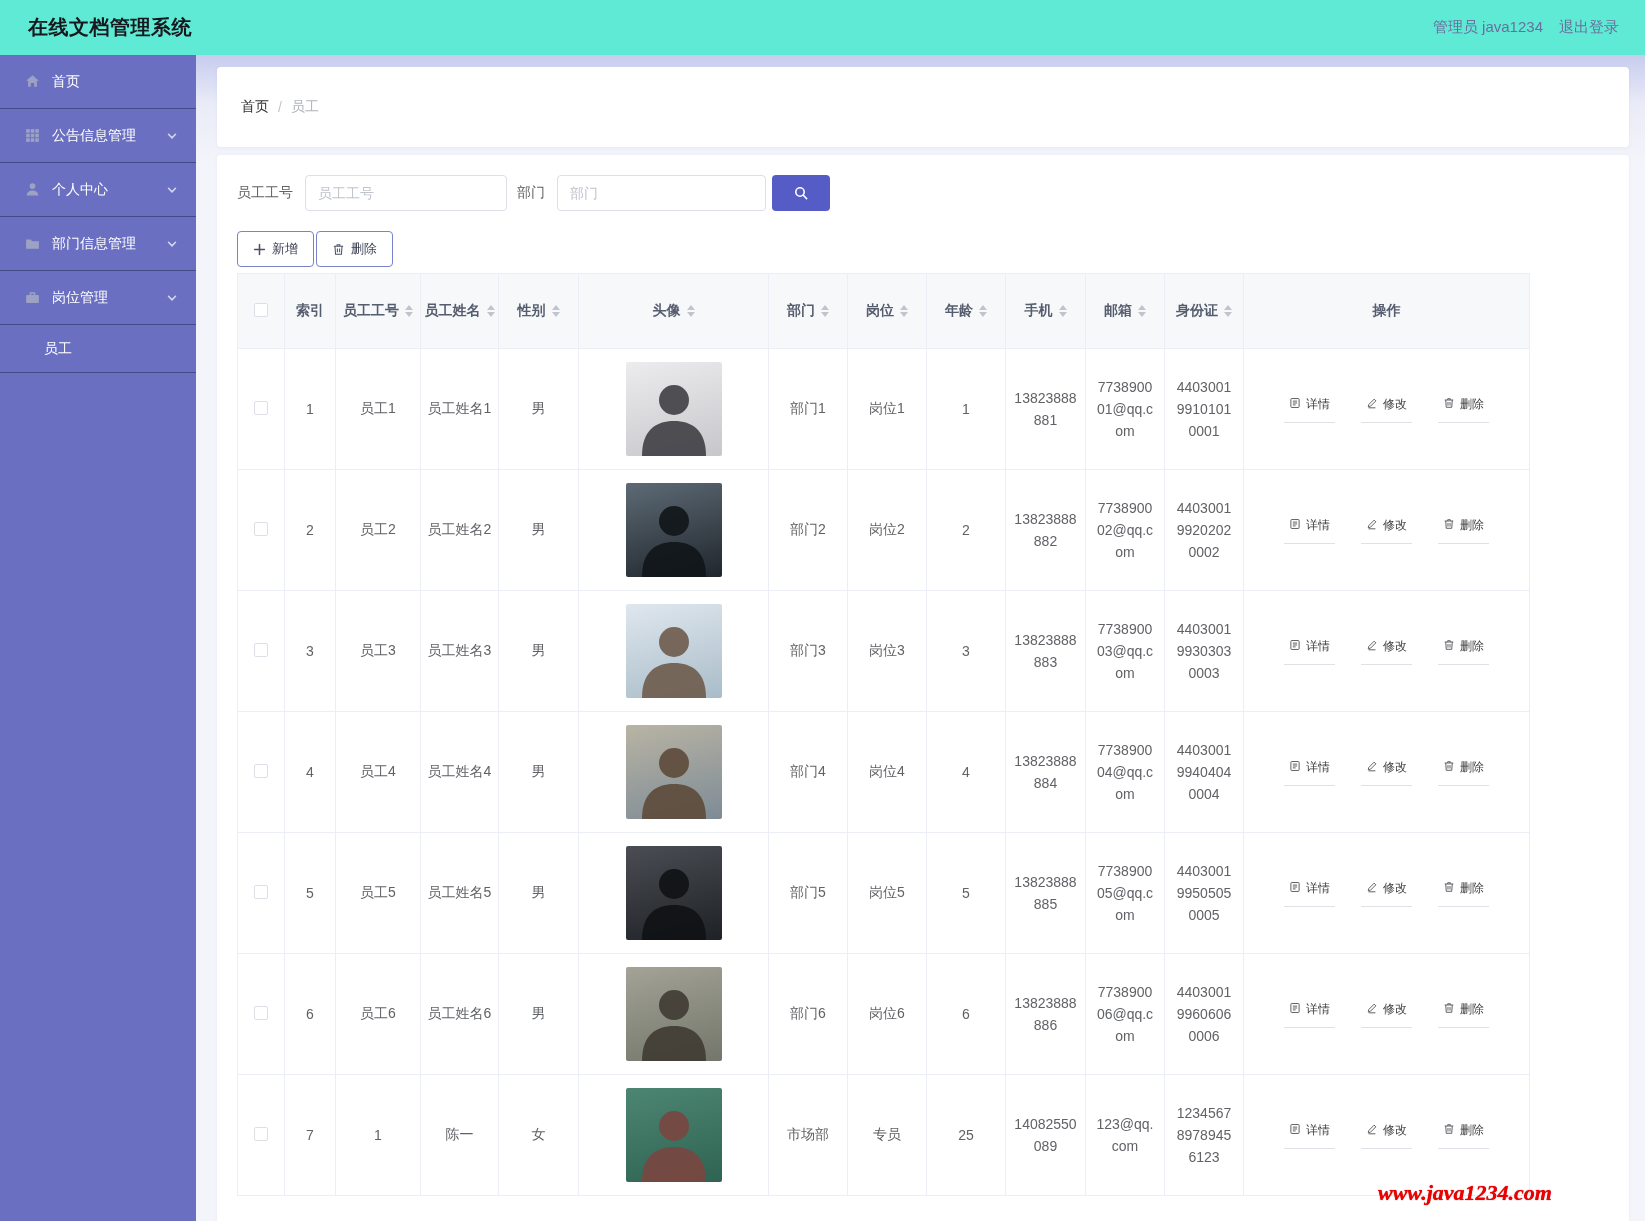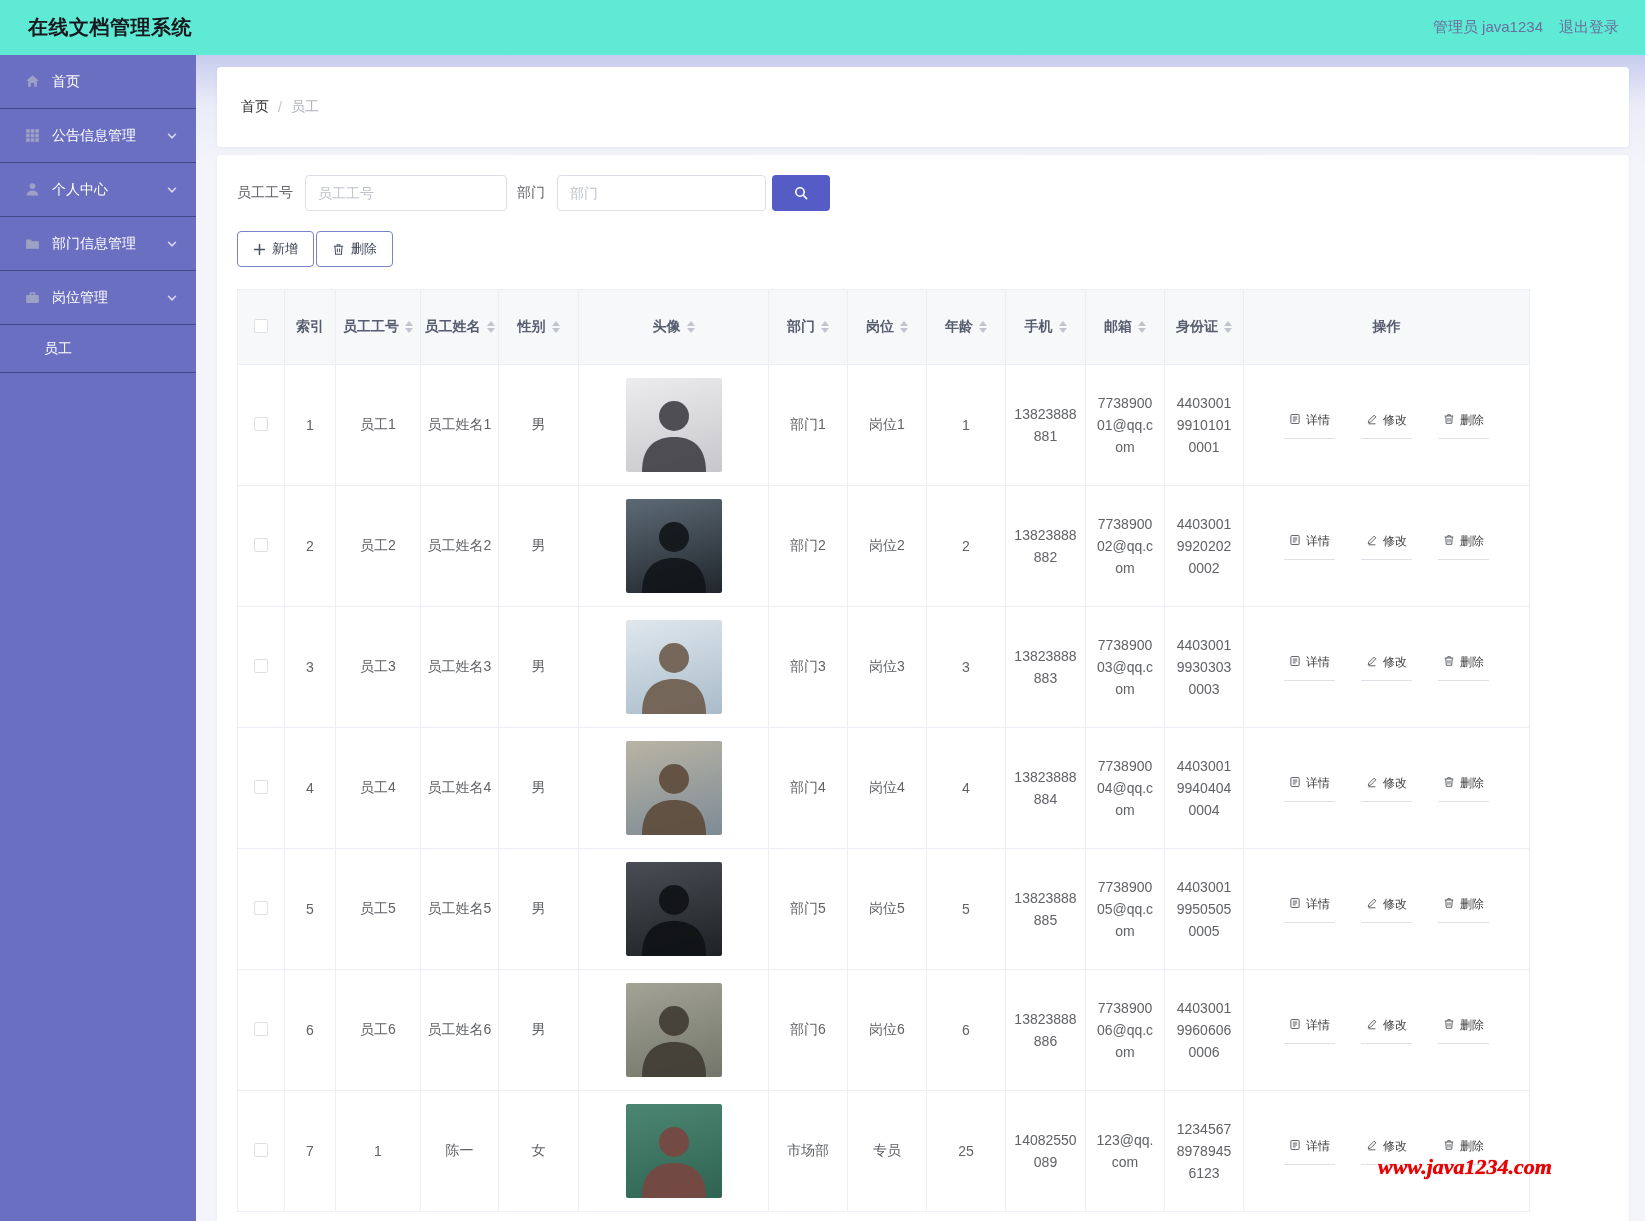--- a/index.html
+++ b/index.html
@@ -41,39 +41,39 @@
   .filters input.dept { width:209px; margin-right:6px; }
   .search-btn { width:58px; height:36px; background:#565cc5; border:none; border-radius:4px; cursor:pointer; display:inline-flex; align-items:center; justify-content:center; }
   .search-btn svg { width:16px; height:16px; }
 
   
   .tools { margin-top:20px; display:flex; }
   .tools button { height:36px; padding:0 15px; background:#fff; border:1px solid #7b82cc; border-radius:4px; font-size:13px; color:#3a3f52; cursor:pointer; display:inline-flex; align-items:center; margin-right:2px; font-family:inherit; }
   .tools button .bico { width:13px; height:13px; margin-right:6px; display:inline-flex; color:#4a4f66; }
 
   
-  table { margin-top:22px; border-collapse:collapse; table-layout:fixed; width:1292px; }
+  table { margin-top:6px; border-collapse:collapse; table-layout:fixed; width:1292px; }
   th, td { border:1px solid #ebeef5; text-align:center; vertical-align:middle; }
   thead th { height:75px; background:#f7f8fa; font-size:14px; font-weight:bold; color:#565d6e; padding:4px 2px; }
   tbody td { height:121px; font-size:14px; color:#606266; background:#fff; }
   td.wrap { word-break:break-all; padding:0 8px; line-height:22px; }
   .th-wrap { display:flex; flex-wrap:wrap; align-items:center; justify-content:center; gap:3px 6px; }
   .sorter { display:inline-flex; flex-direction:column; gap:2px; }
   .sorter i { display:block; width:0; height:0; border-left:4px solid transparent; border-right:4px solid transparent; }
   .sorter .up { border-bottom:5px solid #c0c4cc; }
   .sorter .dn { border-top:5px solid #c0c4cc; }
   .cbx { width:14px; height:14px; border:1px solid #dcdfe6; border-radius:2px; background:#fff; display:inline-block; cursor:pointer; }
   .avatar { width:96px; height:94px; margin:0 auto; border-radius:2px; overflow:hidden; display:flex; align-items:flex-end; justify-content:center; }
   .avatar svg { display:block; }
   .act { display:inline-block; font-size:12px; color:#404040; cursor:pointer; padding:0 5px 9px; border-bottom:1px solid #dfe1e6; margin:0 13px; white-space:nowrap; }
   .act .aico { display:inline-block; width:12px; height:12px; vertical-align:-1px; margin-right:5px; color:#55585e; }
   .act .aico svg { width:100%; height:100%; }
 
   
-  .watermark { position:fixed; left:1378px; top:1154px; font-family:"Liberation Serif", serif; font-style:italic; font-weight:bold; font-size:22px; color:#ee0000; z-index:50; text-shadow:0 0 1px #a00; }
+  .watermark { position:fixed; left:1378px; top:1180px; font-family:"Liberation Serif", serif; font-style:italic; font-weight:bold; font-size:22px; color:#ee0000; z-index:50; text-shadow:0 0 1px #a00; }
 </style>
 </head>
 <body>
 
 <header class="topbar">
   <div class="title">在线文档管理系统</div>
   <div class="topbar-right">
     <span>管理员 java1234</span>
     <span>退出登录</span>
   </div>

